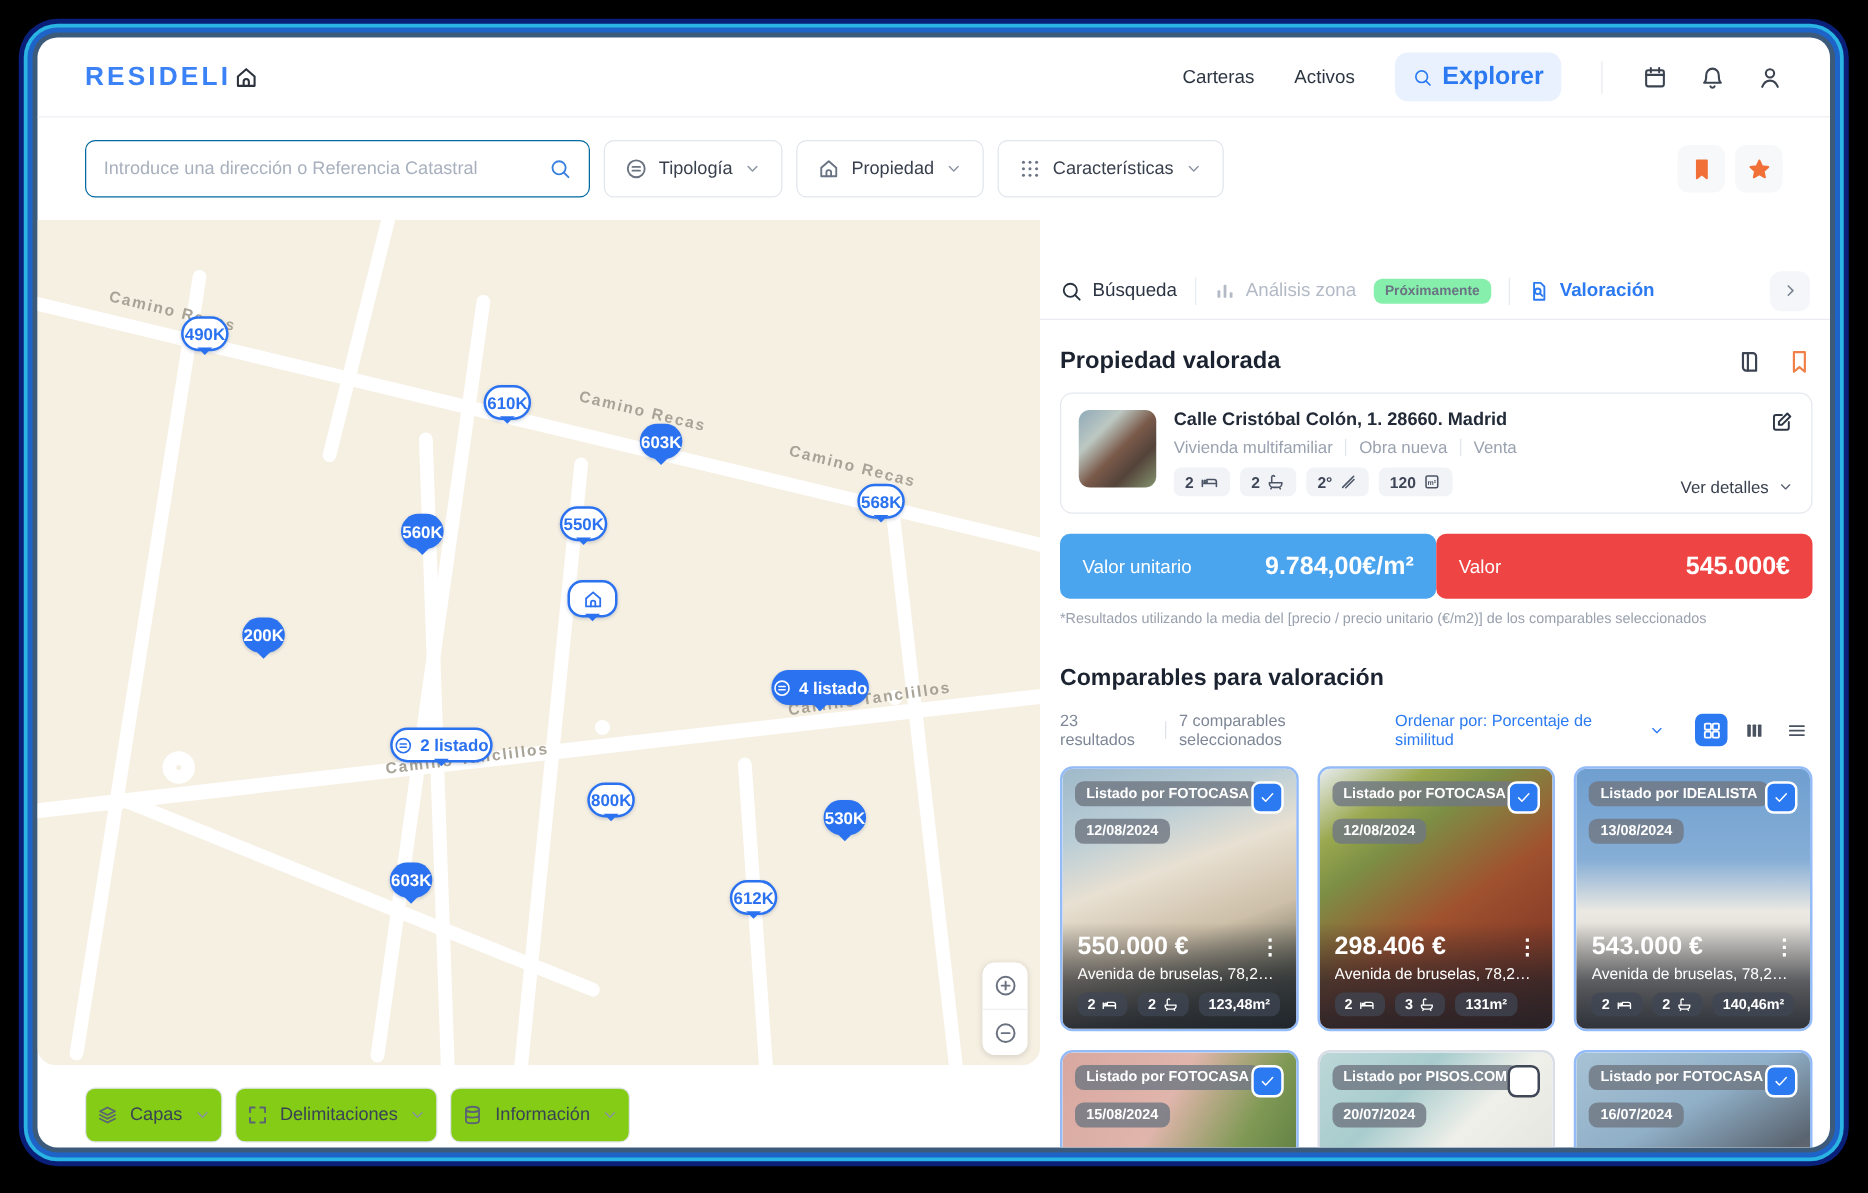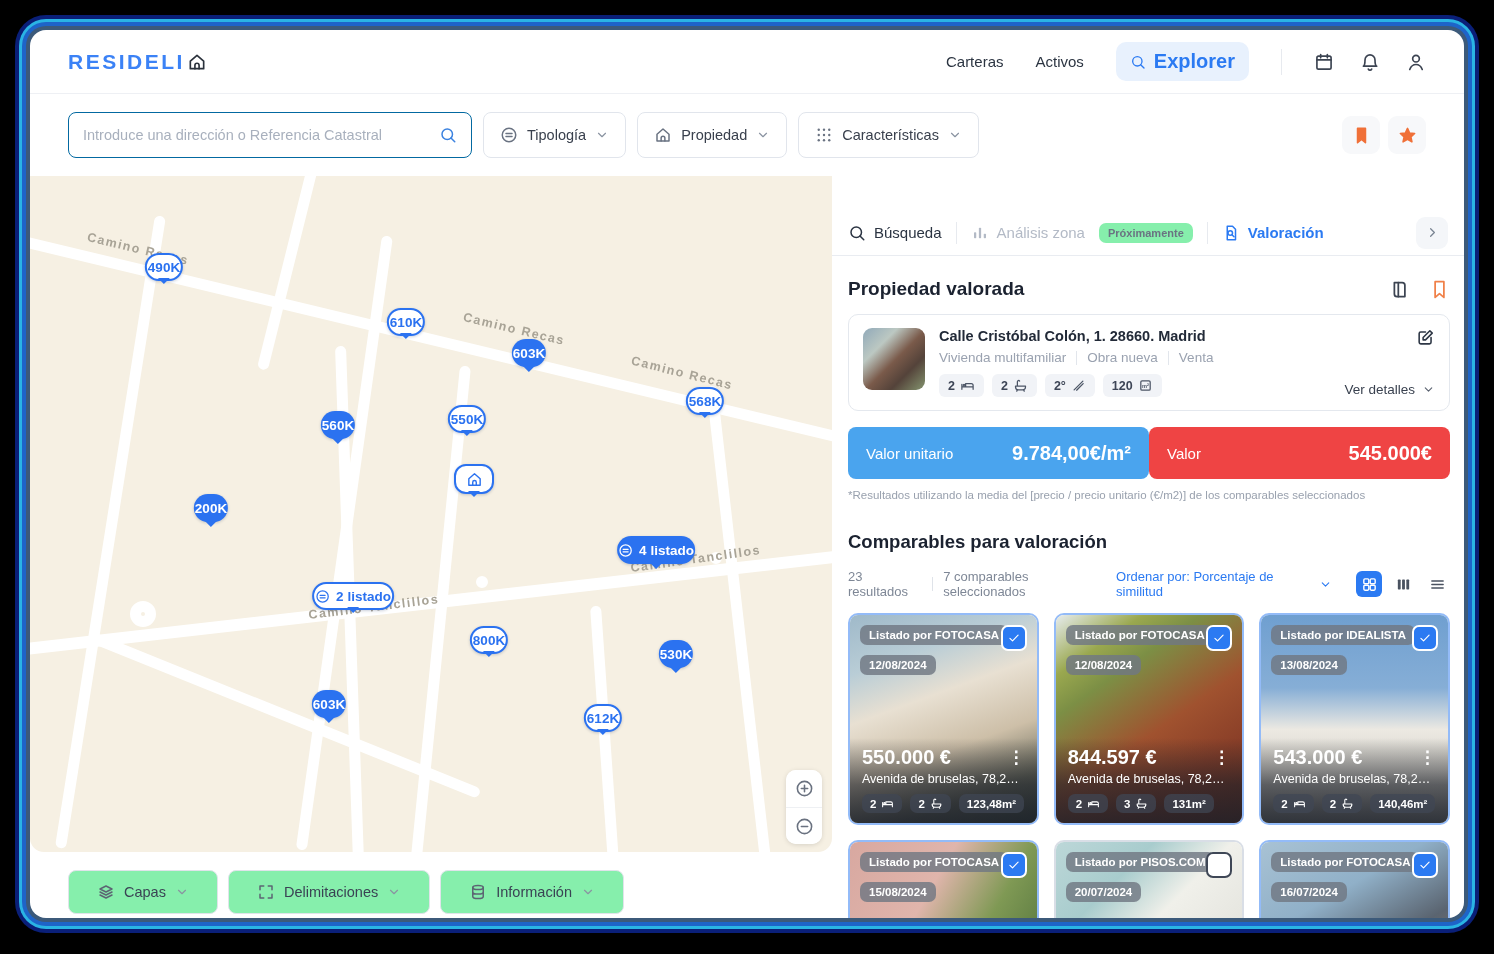--- a/index.html
+++ b/index.html
@@ -73,22 +73,22 @@
   .marker.homeized { padding:0; width:40px; height:30px; justify-content:center;
     border-radius:12px; }
   .marker.homeized .icn { width:17px; height:17px; }
   .zoomer { position:absolute; right:10px; top:594px; width:36px; background:#fff;
     border-radius:10px; box-shadow:0 1px 5px rgba(0,0,0,.13); overflow:hidden; }
   .zoomer .zbtn { width:36px; height:37px; display:flex; align-items:center;
     justify-content:center; background:#fff; border:none; color:#6a7280; cursor:pointer; }
   .zoomer .zbtn + .zbtn { border-top:1px solid #eef0f3; }
   .zoomer .icn { width:19px; height:19px; }
   .map-ctrl-row { position:absolute; left:38px; top:694px; display:flex; gap:10px; }
-  .mbtn { height:44px; border:1px solid #e0e4ea; border-radius:8px; background:#86efac;
-    display:flex; align-items:center; gap:9px; padding:0 28px; font-size:14.5px;
+  .mbtn { height:44px; border:1px solid #e0e4ea; border-radius:8px; background:#84cc16;
+    display:flex; align-items:center; gap:9px; padding:0 8px; font-size:14.5px;
     color:#3a4354; cursor:pointer; }
   .mbtn .ic { width:18px; height:18px; color:#5c6573; }
   .mbtn .chev { width:14px; height:14px; color:#8a93a1; }
 
   
   .panel { flex:1; display:flex; flex-direction:column; padding-top:34px; overflow:hidden; }
   .ptabs { display:flex; align-items:center; gap:14px; padding:0 16px; height:46px;
     border-bottom:1px solid #e9ecf1; }
   .ptab { display:flex; align-items:center; gap:8px; font-size:15px; cursor:pointer;
     color:#2b3442; font-weight:500; }
@@ -684,21 +684,21 @@
               <span class="chip date">12/08/2024</span>
               <span class="cb on">
                 <span class="icn ">
                   <svg viewBox="0 0 24 24">
                     <path d="M5 12.5l4.5 4.5L19 7"></path>
                   </svg>
                 </span>
               </span>
               <div class="cov">
                 <div class="cprice-row">
-                  <span class="cprice">844.597 €</span>
+                  <span class="cprice">298.406 €</span>
                   <span class="kebab">⋮</span>
                 </div>
                 <div class="caddr">Avenida de bruselas, 78,2802...</div>
                 <div class="cbadges">
                   <span class="cpill">2<span class="icn ">
                       <svg viewBox="0 0 24 24">
                         <path d="M3 18v-8m0 4h18v4m0-4v-2a3 3 0 0 0-3-3H9v5"></path>
                         <circle cx="6.5" cy="11.5" r="1.4"></circle>
                       </svg>
                     </span></span>

